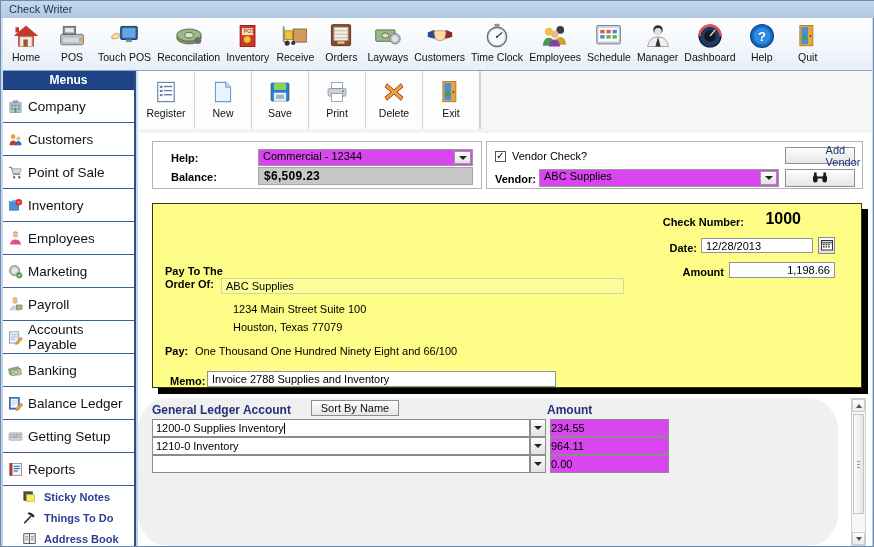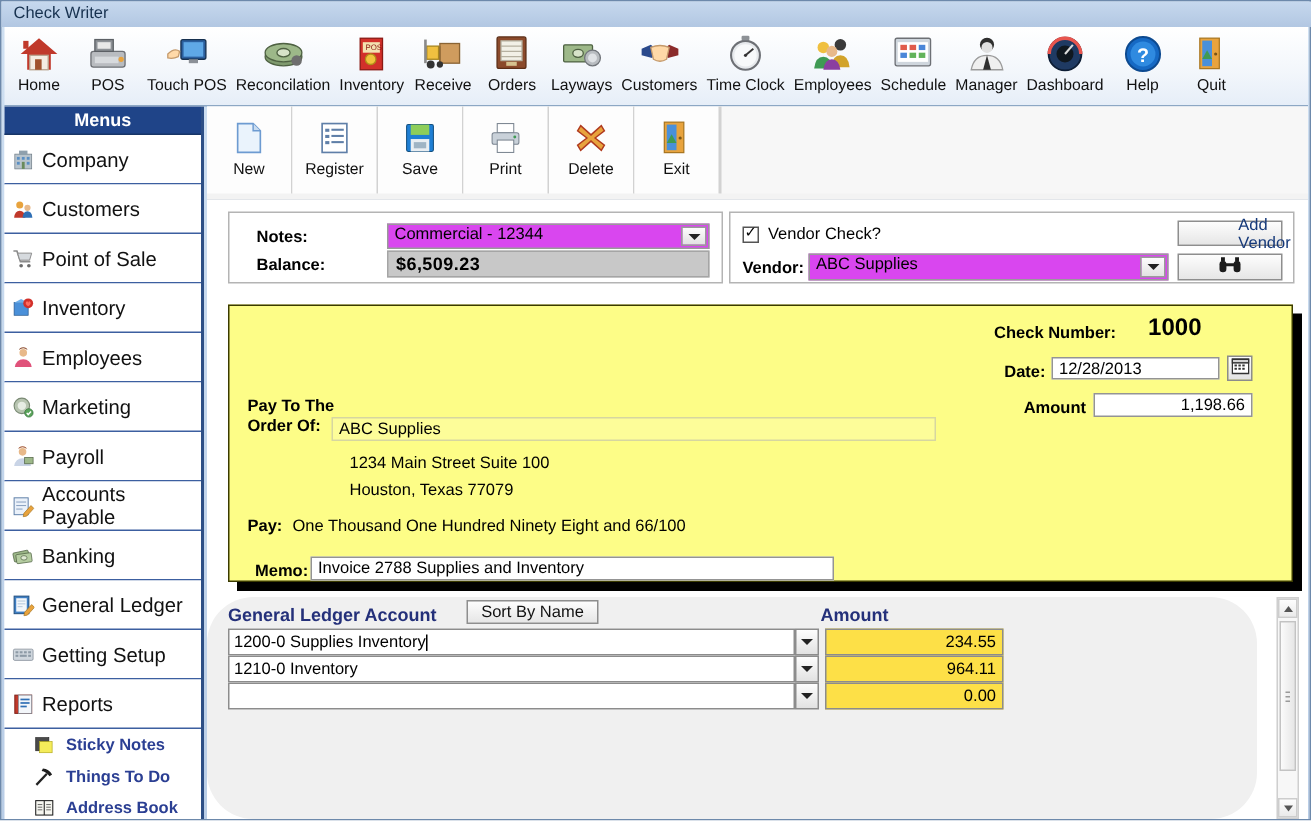--- a/index.html
+++ b/index.html
@@ -134,22 +134,22 @@
   }
   .ckbignum{position:absolute;font-size:16px;font-weight:bold;color:#000;}
   
   .gridwrap{position:absolute;left:0;top:265px;width:700px;height:148px;background:#f0f0f0;border-radius:31px;}
   .gridhd{font-size:12px;font-weight:bold;color:#24307a;}
   .growcell{
     position:absolute;background:#fff;border:1px solid #8c8c8c;box-sizing:border-box;
     font-size:11px;display:flex;align-items:center;padding-left:3px;color:#000;
   }
   .gamt{
-    position:absolute;background:#fde047;border:1px solid #8c8c8c;box-sizing:border-box;
-    font-size:11px;display:flex;align-items:center;justify-content:flex-end;padding-right:4px;color:#000;
+    position:absolute;background:#d946ef;border:1px solid #8c8c8c;box-sizing:border-box;
+    font-size:11px;display:flex;align-items:center;justify-content:flex-start;padding-right:4px;color:#000;
   }
   .gdrop{
     position:absolute;background:linear-gradient(#fdfdfd,#e2e2e2);
     border:1px solid #8c8c8c;box-sizing:border-box;
     display:flex;align-items:center;justify-content:center;
   }
   
   .vscroll{
     position:absolute;right:6px;top:265px;width:15px;height:148px;
     background:#f7f7f7;border:1px solid #cfcfcf;box-sizing:border-box;
@@ -363,41 +363,41 @@
           </svg>
         </div>
         <div class="lb">Quit</div>
       </div>
     </div>
 
   <div class="toolbar2" id="toolbar2">
       <div class="t2btn">
         <div class="ic">
           <svg width="22" height="24" viewBox="0 0 32 32">
-            <path d="M5 2 h15 l7 7 v21 H5z" fill="#eaf3fc" stroke="#6d9bd1" stroke-width="1.6"></path>
-            <path d="M20 2 v7 h7" fill="#c9dcf0" stroke="#6d9bd1" stroke-width="1.4"></path>
-          </svg>
-        </div>
-        <div class="lb">New</div>
-      </div>
-      <div class="t2btn">
-        <div class="ic">
-          <svg width="22" height="24" viewBox="0 0 32 32">
             <rect x="4" y="2" width="24" height="28" fill="#fff" stroke="#5f7fa8" stroke-width="1.6"></rect>
             <g fill="#5f7fa8">
               <rect x="7" y="7" width="4" height="3"></rect>
               <rect x="13" y="7" width="12" height="2"></rect>
               <rect x="7" y="13" width="4" height="3"></rect>
               <rect x="13" y="13" width="12" height="2"></rect>
               <rect x="7" y="19" width="4" height="3"></rect>
               <rect x="13" y="19" width="12" height="2"></rect>
             </g>
           </svg>
         </div>
         <div class="lb">Register</div>
+      </div>
+      <div class="t2btn">
+        <div class="ic">
+          <svg width="22" height="24" viewBox="0 0 32 32">
+            <path d="M5 2 h15 l7 7 v21 H5z" fill="#eaf3fc" stroke="#6d9bd1" stroke-width="1.6"></path>
+            <path d="M20 2 v7 h7" fill="#c9dcf0" stroke="#6d9bd1" stroke-width="1.4"></path>
+          </svg>
+        </div>
+        <div class="lb">New</div>
       </div>
       <div class="t2btn">
         <div class="ic">
           <svg width="22" height="24" viewBox="0 0 32 32">
             <rect x="3" y="3" width="26" height="26" rx="1.5" fill="#1f7fd4" stroke="#14507f"></rect>
             <rect x="7" y="3" width="18" height="10" fill="#8ece5a"></rect>
             <rect x="7" y="17" width="18" height="12" fill="#e9eef2"></rect>
             <rect x="10" y="20" width="12" height="6" fill="#9fb4c4"></rect>
           </svg>
         </div>
@@ -547,21 +547,21 @@
           <span class="mic">
             <svg width="15" height="15" viewBox="0 0 32 32">
               <rect x="3" y="3" width="21" height="25" fill="#3f7fc4" stroke="#22507f" stroke-width="1.4"></rect>
               <rect x="6" y="6" width="15" height="19" fill="#f3f7fb"></rect>
               <g stroke="#9ab4ce">
                 <path d="M8 10h11M8 14h11M8 18h7"></path>
               </g>
               <path d="M18 26 l10 -11 4 4 -10 11 -5 1z" fill="#e8a33d" stroke="#a8751f"></path>
             </svg>
           </span>
-          <span class="mlb">General Ledger</span>
+          <span class="mlb">Balance Ledger</span>
         </div>
         <div class="mitem">
           <span class="mic">
             <svg width="15" height="15" viewBox="0 0 32 32">
               <rect x="2" y="8" width="28" height="16" rx="2" fill="#cfd6dd" stroke="#7a8490"></rect>
               <g fill="#8d9aa6">
                 <rect x="5" y="11" width="4" height="3"></rect>
                 <rect x="11" y="11" width="4" height="3"></rect>
                 <rect x="17" y="11" width="4" height="3"></rect>
                 <rect x="23" y="11" width="4" height="3"></rect>
@@ -619,21 +619,21 @@
           </span>
           <span class="slb">Address Book</span>
         </div>
       </div>
 
   </div>
 
   <div class="content">
 
     <div class="panel" style="left:14px;top:8px;width:330px;height:48px;">
-      <div class="lbl bold" style="position:absolute;left:18px;top:10px;">Notes:</div>
+      <div class="lbl bold" style="position:absolute;left:18px;top:10px;">Help:</div>
       <div class="combo" style="left:105px;top:7px;width:215px;height:17px;position:absolute;">
         <span>Commercial - 12344</span>
         <span class="arrow">
             <i class="caret"></i>
           </span>
       </div>
       <div class="lbl bold" style="position:absolute;left:18px;top:29px;">Balance:</div>
       <div class="readonly" style="position:absolute;left:105px;top:25px;width:215px;height:18px;">$6,509.23</div>
     </div>
 
@@ -722,21 +722,21 @@
           </div>
           <div class="gamt" style="left: 412px; top: 21px; width: 119px; height: 18px;">
             <span>234.55</span>
           </div>
           <div class="growcell" style="left: 14px; top: 39px; width: 378px; height: 18px;">
             <span>1210-0 Inventory</span>
           </div>
           <div class="gdrop" style="left: 392px; top: 39px; width: 16px; height: 18px;">
             <i class="caret"></i>
           </div>
-          <div class="gamt" style="left: 412px; top: 39px; width: 119px; height: 18px; padding-left: 47px;">
+          <div class="gamt" style="left: 412px; top: 39px; width: 119px; height: 18px;">
             <span>964.11</span>
           </div>
           <div class="growcell" style="left: 14px; top: 57px; width: 378px; height: 18px;">
             <span></span>
           </div>
           <div class="gdrop" style="left: 392px; top: 57px; width: 16px; height: 18px;">
             <i class="caret"></i>
           </div>
           <div class="gamt" style="left: 412px; top: 57px; width: 119px; height: 18px;">
             <span>0.00</span>

